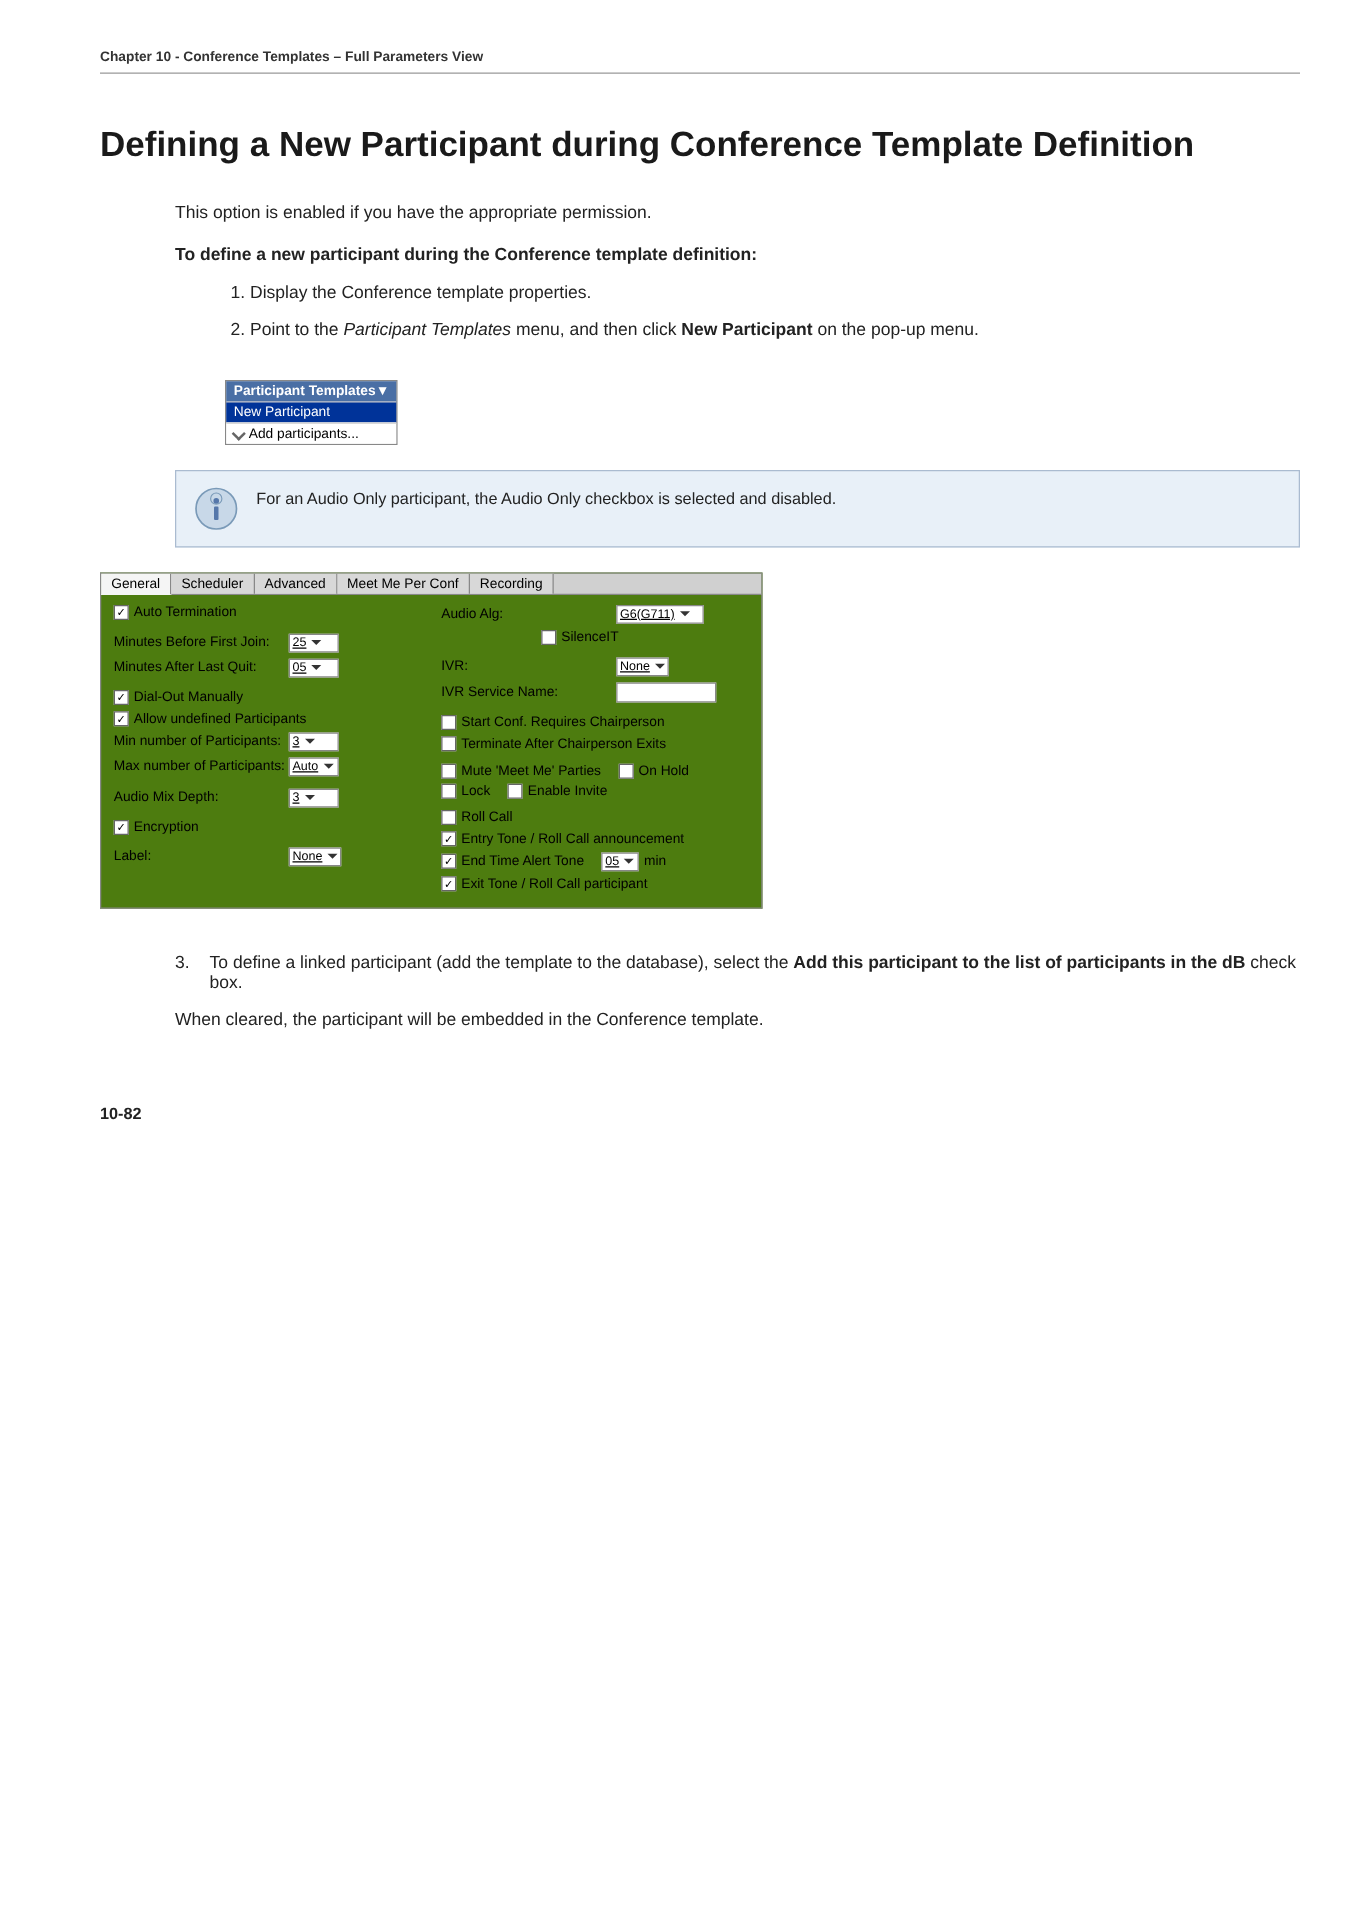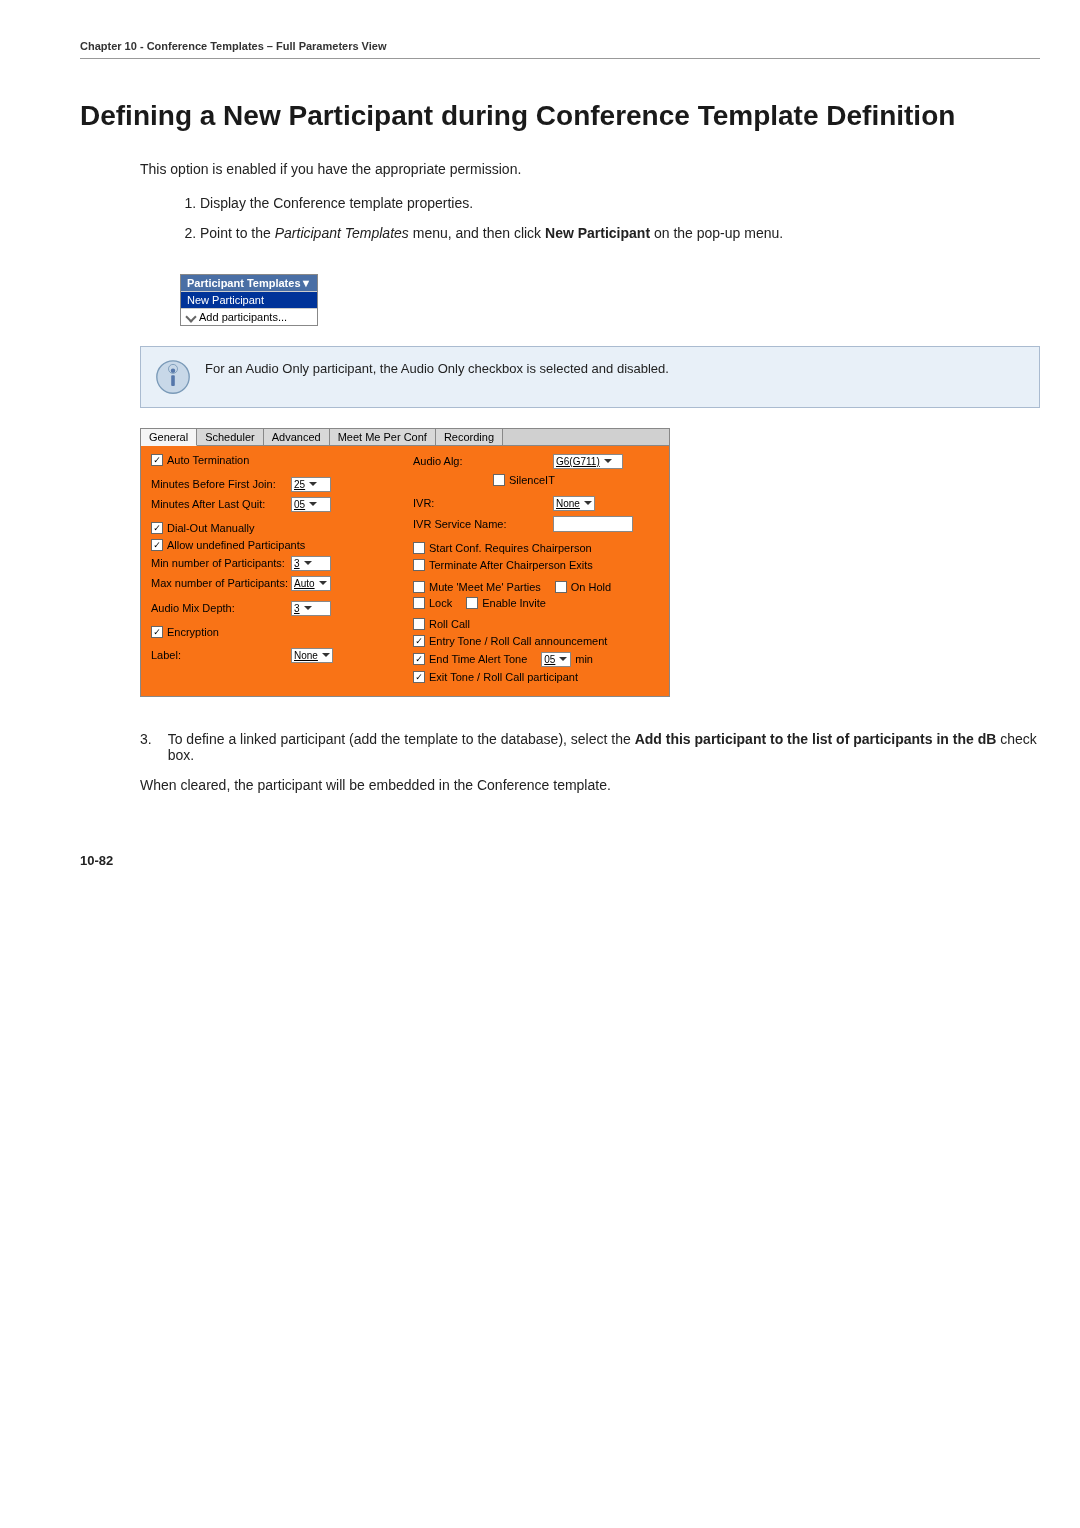--- a/index.html
+++ b/index.html
@@ -161,24 +161,23 @@
     }
 
     .note-text {
       font-size: 13px;
       color: #222;
       line-height: 1.5;
     }
 
     
     .dialog-container {
-      margin-left: 60px;
       margin-bottom: 24px;
       border: 1px solid #888;
-      background: #f97316;
+      background: #4d7c0f;
       display: inline-block;
       min-width: 530px;
     }
 
     .dialog-tabs {
       display: flex;
       background: #d0d0d0;
       border-bottom: 1px solid #888;
       font-size: 11px;
     }
@@ -353,20 +352,21 @@
     <span>Chapter 10 - Conference Templates – Full Parameters View</span>
   </div>
 
   
   <h1 class="page-title">Defining a New Participant during Conference Template Definition</h1>
 
   
   <p class="intro-text">This option is enabled if you have the appropriate permission.</p>
 
   
+  <p class="bold-instruction">To define a new participant during the Conference template definition:</p>
 
   
   <ol class="steps steps-list">
     <li class="step-item">
       <span>Display the Conference template properties.</span>
     </li>
     <li class="step-item">
       Point to the <em>Participant Templates</em> menu, and then click <strong>New Participant</strong> on the pop-up menu.
     </li>
   </ol>

